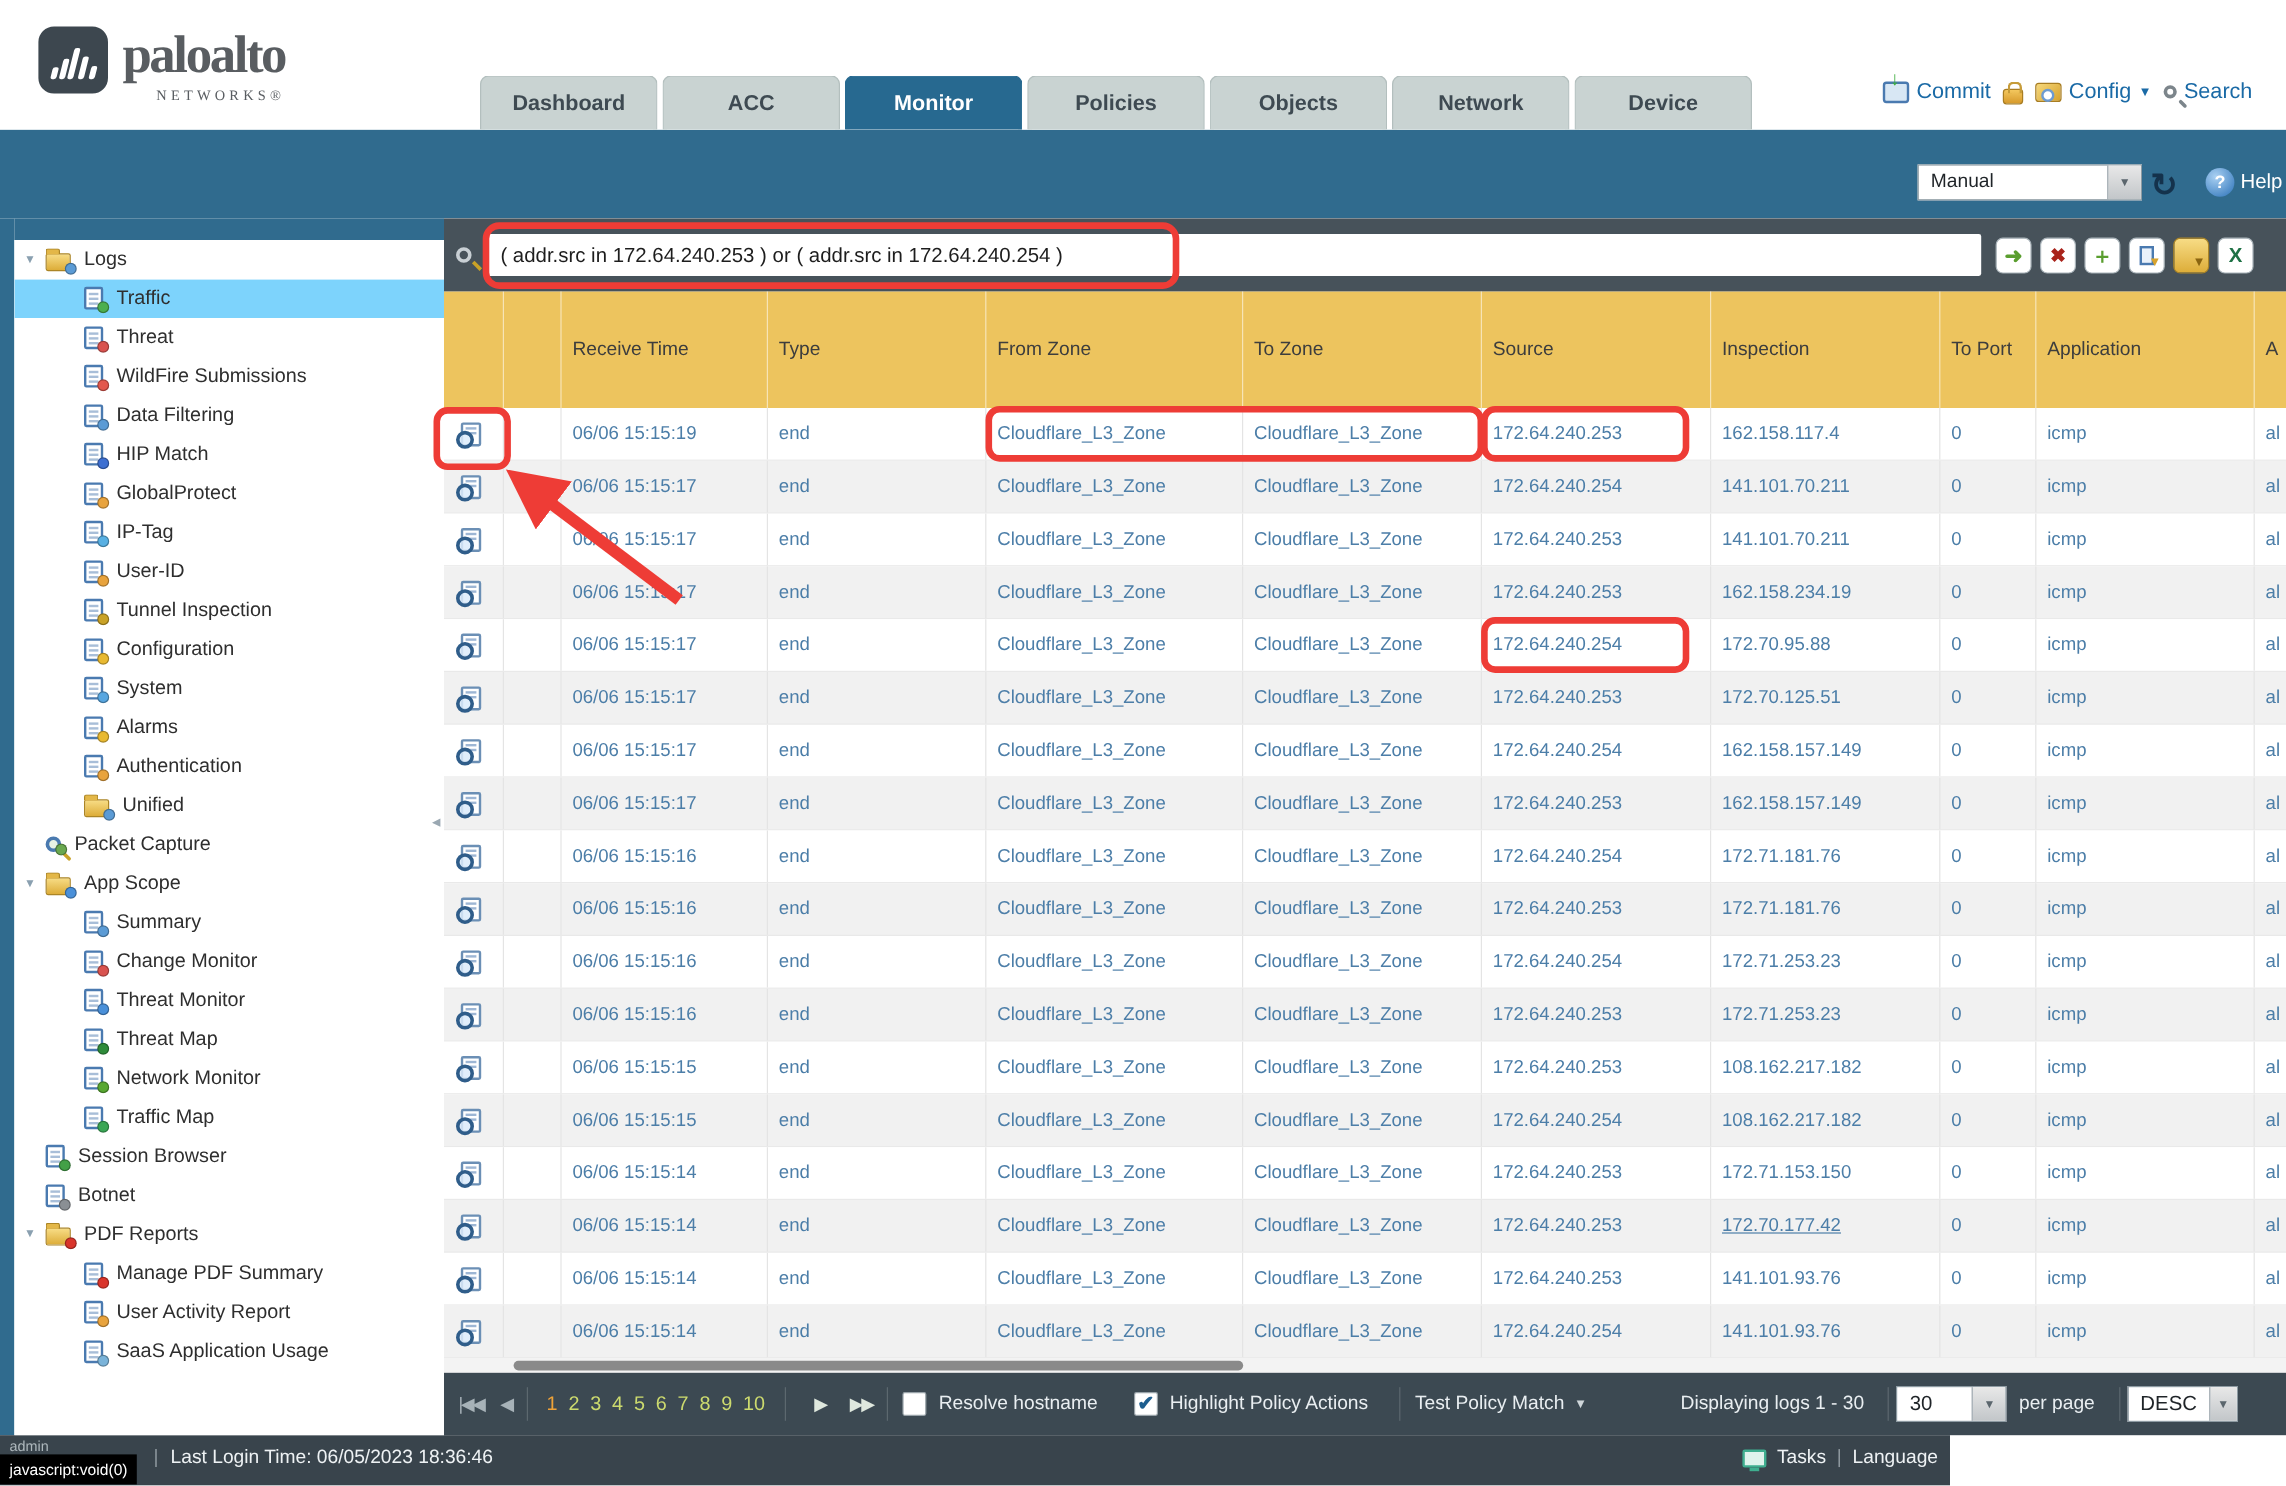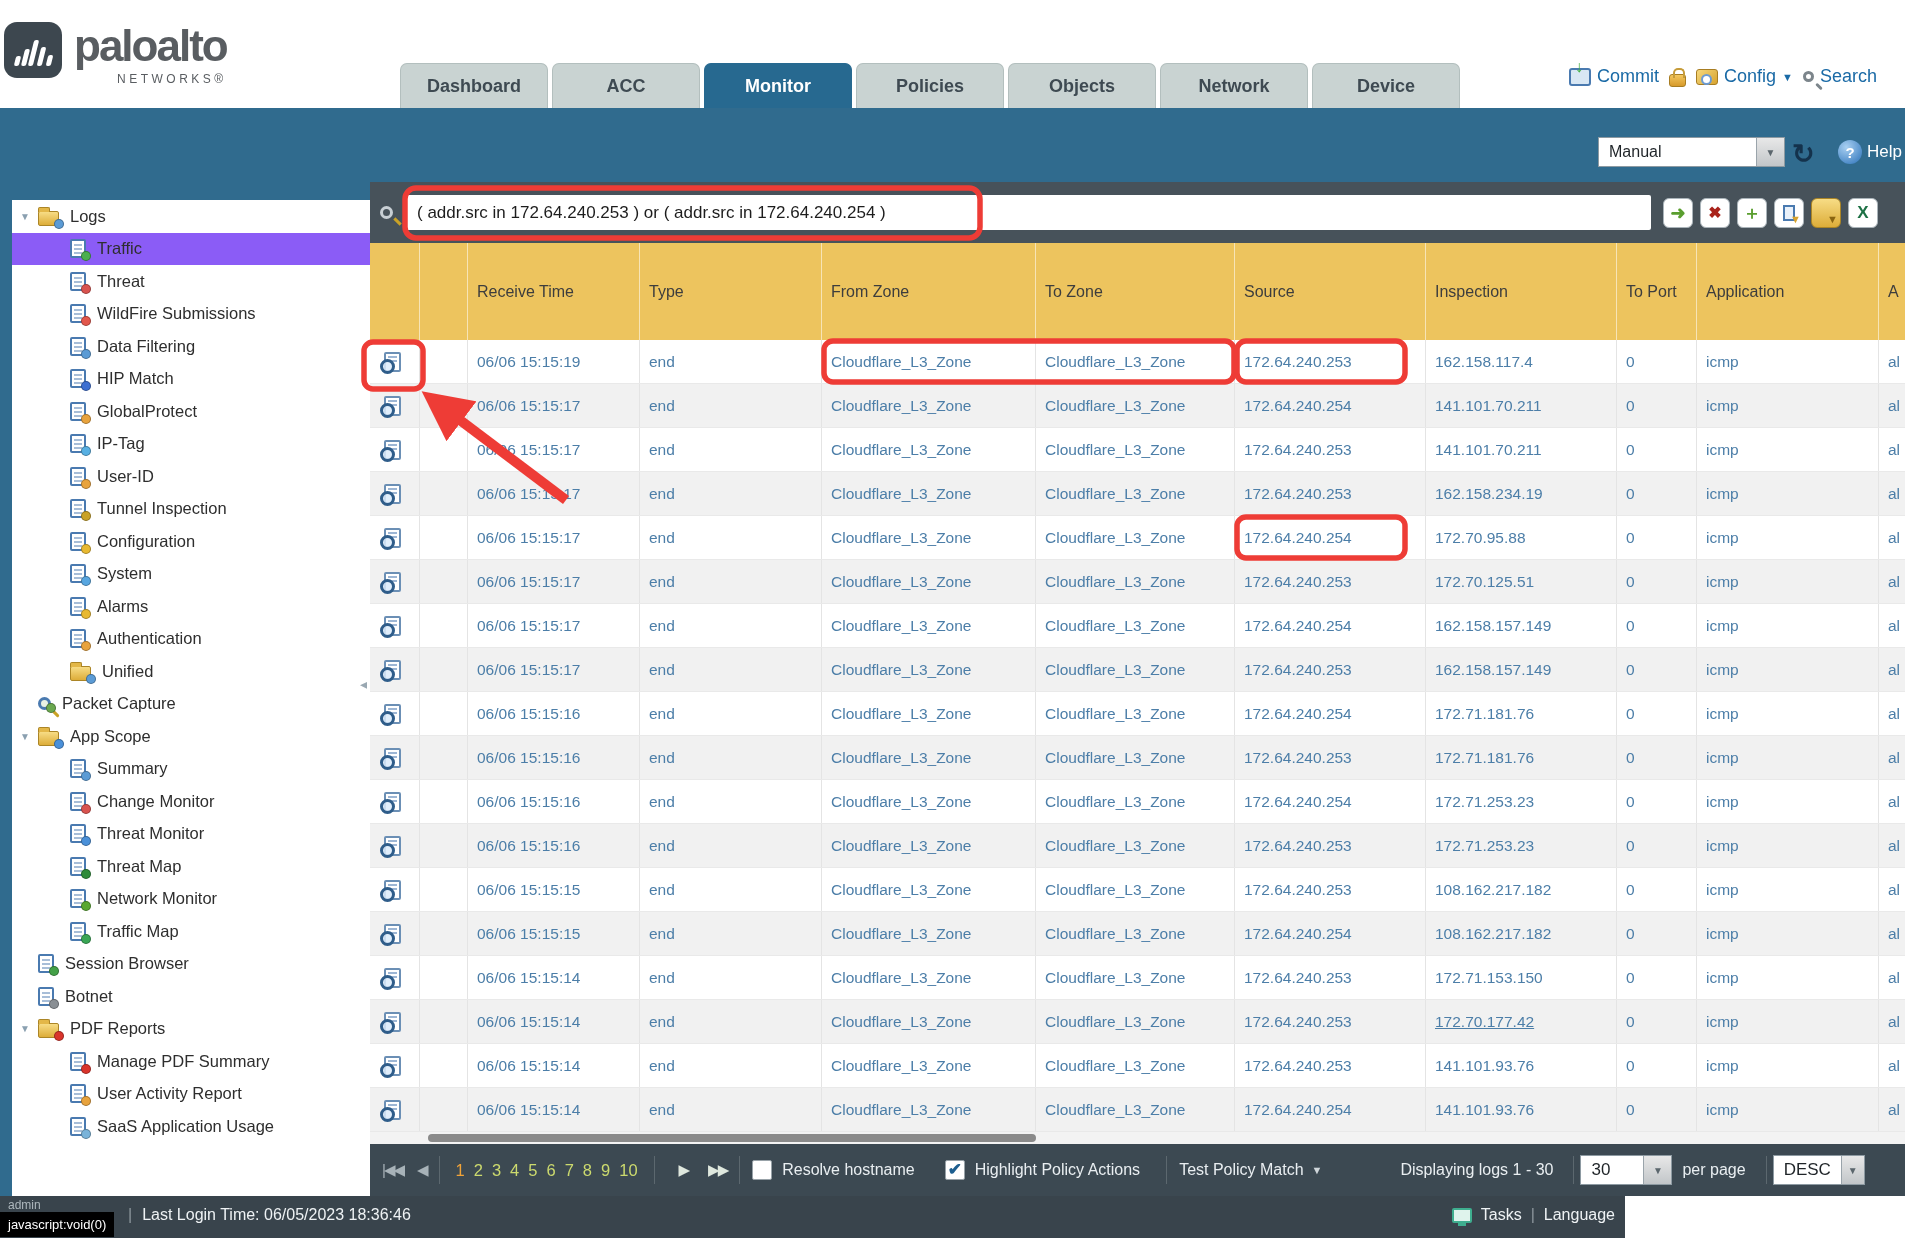--- a/index.html
+++ b/index.html
@@ -1,20 +1,20 @@
 <!DOCTYPE html>
 <html><head>
 <meta charset="utf-8">
 <style>
   * { margin:0; padding:0; box-sizing:border-box; }
   html,body { width:1905px; height:1238px; overflow:hidden; font-family:"Liberation Sans",sans-serif; background:#fff; position:relative; }
 
   
   .header { position:absolute; left:0; top:0; width:1905px; height:108px; background:#fff; z-index:5; }
-  .logo { position:absolute; left:4px; top:22px; display:flex; align-items:flex-start; }
+  .logo { position:absolute; left:32px; top:22px; display:flex; align-items:flex-start;font-family:Liberation Serif, serif; }
   .logo-mark { width:58px; height:56px; background:#3d474f; border-radius:13px; display:flex; align-items:flex-end; justify-content:center; gap:3px; padding-bottom:12px; }
   .logo-mark i { display:block; width:5px; background:#fff; border-radius:2px; transform:skewX(-14deg); }
   .logo-mark i:nth-child(1){height:10px}.logo-mark i:nth-child(2){height:17px}.logo-mark i:nth-child(3){height:26px}.logo-mark i:nth-child(4){height:19px}.logo-mark i:nth-child(5){height:11px}
   .logo-text { margin-left:12px; }
   .logo-text .t1 { font-size:44px; font-weight:bold; color:#595d61; letter-spacing:-2px; line-height:48px; }
   .logo-text .t2 { font-size:12px; color:#595d61; letter-spacing:3.5px; text-align:right; margin-top:2px; }
 
   .tabs { position:absolute; left:400px; top:63px; display:flex; gap:4px; }
   .tab { width:148px; height:45px; background:#c9d3d2; border:1px solid #b3bfbe; border-bottom:none; border-radius:7px 7px 0 0; color:#3e4a52; font-size:18px; font-weight:bold; display:flex; align-items:center; justify-content:center; cursor:pointer; }
   .tab.active { background:#276990; border-color:#276990; color:#fff; }
@@ -39,21 +39,21 @@
   .select .val { padding:0 10px; font-size:16px; color:#1f2428; flex:1; }
   .select .arrow-btn { width:28px; height:100%; background:linear-gradient(#e8e8e8,#c2c6c9); border-left:1px solid #9aa4ab; color:#5b666d; font-size:10px; display:flex; align-items:center; justify-content:center; }
   .manual-select { position:absolute; left:1598px; top:137px; width:187px; }
   .refresh-ic { position:absolute; left:1792px; top:138px; font-size:27px; color:#14324c; font-weight:bold; cursor:pointer; }
   .help { position:absolute; left:1838px; top:140px; display:flex; align-items:center; gap:5px; color:#fff; font-size:17px; cursor:pointer; }
   .help-ic { width:24px; height:24px; border-radius:50%; background:radial-gradient(circle at 35% 30%,#a9d0f2,#2a71b8); color:#fff; font-weight:bold; font-size:15px; display:flex; align-items:center; justify-content:center; }
 
   
   .sidebar { position:absolute; left:12px; top:200px; width:358px; height:996px; background:#fff; overflow:hidden; z-index:2; }
   .side-item { height:32.5px; display:flex; align-items:center; font-size:16.5px; color:#2e2e2e; cursor:pointer; white-space:nowrap; }
-  .side-item.selected { background:#8b5cf6; }
+  .side-item.selected { background:#7dd3fc; }
   .tree-arrow { width:26px; text-align:center; font-size:10px; color:#8aa0b0; flex:none; }
   .lvl1 .tree-arrow { width:58px; }
   .side-ic { position:relative; flex:none; margin-right:11px; }
   .doc-ic { width:16px; height:19px; background:#fff; border:2px solid #4a7ab0; border-radius:2px; position:relative; }
   .doc-ic::before { content:""; position:absolute; left:2px; right:2px; top:3px; height:2px; background:#a8bed8; box-shadow:0 4px 0 #a8bed8, 0 8px 0 #a8bed8; }
   .folder-ic { width:21px; height:15px; background:linear-gradient(#f7dc85,#ddad39); border:1px solid #ab8526; border-radius:2px; position:relative; margin-top:4px; }
   .folder-ic::before { content:""; position:absolute; top:-5px; left:-1px; width:10px; height:4px; background:#e3b748; border:1px solid #ab8526; border-bottom:none; border-radius:2px 2px 0 0; }
   .mag2-ic { width:13px; height:13px; border:3px solid #4a7ab0; border-radius:50%; position:relative; background:#e8f2e4; }
   .mag2-ic::after { content:""; position:absolute; width:9px; height:3px; background:#c9a227; left:10px; top:12px; transform:rotate(45deg); border-radius:2px; }
   .badge { position:absolute; right:-5px; bottom:-3px; width:10px; height:10px; border-radius:50%; border:1px solid rgba(0,0,0,.3); }

